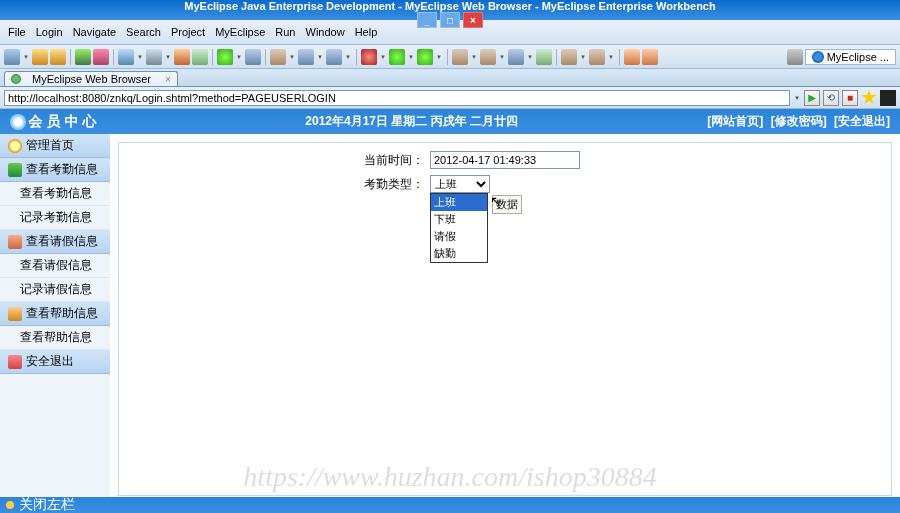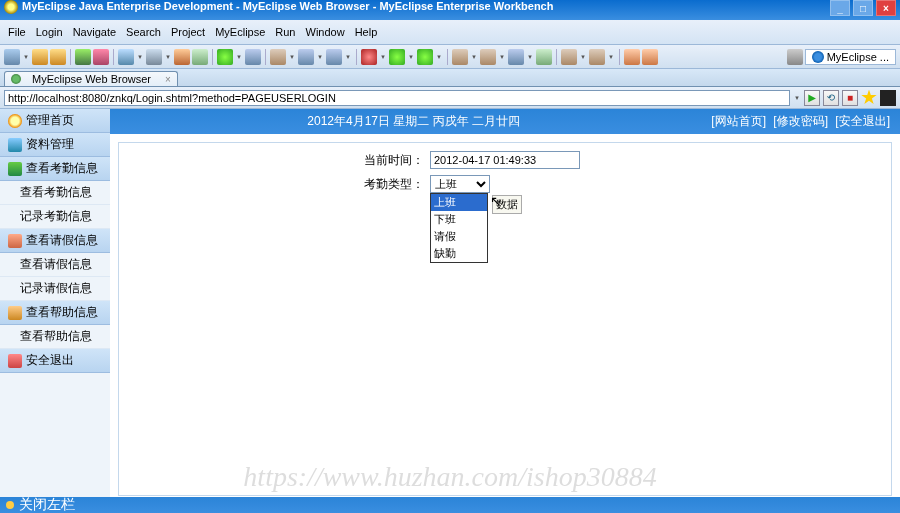--- a/index.html
+++ b/index.html
@@ -1,19 +1,19 @@
 <!DOCTYPE html>
 <html><head>
 <meta charset="utf-8">
 <style>
 * { margin: 0; padding: 0; box-sizing: border-box; }
 body { font-family: "Microsoft YaHei", SimSun, Arial, sans-serif; font-size: 12px; background: #fff; width: 900px; height: 513px; overflow: hidden; position: relative; }
 
 
-.titlebar { background: linear-gradient(#0a6cce, #3a8ee0); height: 20px; display: flex; align-items: flex-start; padding: 0 4px; color: #fff; font-weight: bold; font-size: 11px; }
+.titlebar { background: linear-gradient(#0a6cce, #3a8ee0); height: 20px; display: flex; align-items: center; padding: 0 4px; color: #fff; font-weight: bold; font-size: 11px; flex-direction: column; }
 .titlebar-icon { width: 14px; height: 14px; background: radial-gradient(circle, #ff8 30%, #a80 70%); border-radius: 50%; margin-right: 4px; }
 .titlebar-spacer { flex: 1; }
 .win-btns { display: flex; gap: 3px; }
 .win-btn { width: 20px; height: 16px; border: 1px solid #fff4; display: flex; align-items: center; justify-content: center; font-size: 10px; color: #fff; }
 .win-btn.min { background: #6aa8e8; }
 .win-btn.max { background: #6aa8e8; }
 .win-btn.close { background: #e04040; }
 
 
 .menubar { background: linear-gradient(#e8f0fa, #d4e4f4); height: 18px; display: flex; align-items: center; padding: 12px 4px; gap: 2px; font-size: 11px; border-bottom: 1px solid #9cb8d8; }
@@ -53,21 +53,21 @@
 .sico { border-radius: 2px; }
 .sico.home { background: radial-gradient(circle, #ffa 40%, #e80 70%); border-radius: 50%; }
 .sico.data { background: linear-gradient(#8cf, #28a); }
 .sico.attend { background: linear-gradient(#6c4, #284); }
 .sico.leave { background: linear-gradient(#fa8, #c64); }
 .sico.help { background: linear-gradient(#fc8, #c82); }
 .sico.exit { background: linear-gradient(#f88, #c44); }
 
 
 .main { flex: 1; display: flex; flex-direction: column; background: #fff; }
-.topbar { height: 25px; background: linear-gradient(#2b84d8, #3a8ee0); color: #fff; display: flex; align-items: center; padding: 0 10px; font-size: 12px; }
+.topbar { height: 25px; background: linear-gradient(#2b84d8, #3a8ee0); color: #fff; display: flex; align-items: center; padding: 0 10px; font-size: 12px; font-weight: bold; }
 .topbar-date { flex: 1; text-align: center; }
 .topbar-links span { margin-left: 4px; cursor: pointer; margin-top: 20px; }
 .content-wrap { flex: 1; background: #fff; border: 1px solid #c4d8ec; margin: 8px; padding: 8px; position: relative; }
 .form-row { display: flex; align-items: center; justify-content: center; margin-bottom: 6px; font-size: 12px; position: relative; }
 .form-label { width: 180px; text-align: right; padding-right: 6px; }
 .form-val input { border: 1px solid #7a98b8; height: 18px; width: 150px; font-size: 11px; padding: 0 3px; background: #fff; }
 .form-val select { border: 1px solid #7a98b8; height: 18px; width: 60px; font-size: 11px; background: #fff; }
 
 
 .dropdown-open { position: absolute; top: 18px; left: 0; width: 58px; border: 1px solid #333; background: #fff; z-index: 10; font-size: 11px; }
@@ -179,30 +179,30 @@
   <span class="tb-dropdown">▾</span>
   <div class="addr-btn" style="color:#2a2">▶</div>
   <div class="addr-btn" style="color:#268">⟲</div>
   <div class="addr-btn" style="color:#c22">■</div>
   <div class="addr-star"></div>
   <div class="addr-black"></div>
 </div>
 
 <div class="app">
   <div class="sidebar">
+    <div class="sb-header">
+      <span class="logo-ico"></span>
+      <span>会员中心</span>
+    </div>
 
     <div class="sb-section">
         <span class="sico home"></span>
         <span>管理首页</span>
       </div>
 
-    <div class="sb-section">
-        <span class="sico data"></span>
-        <span>资料管理</span>
-      </div>
 
     <div class="sb-section">
         <span class="sico attend"></span>
         <span>查看考勤信息</span>
       </div>
     <div class="sb-item">查看考勤信息</div>
     <div class="sb-item">记录考勤信息</div>
 
     <div class="sb-section">
         <span class="sico leave"></span>

